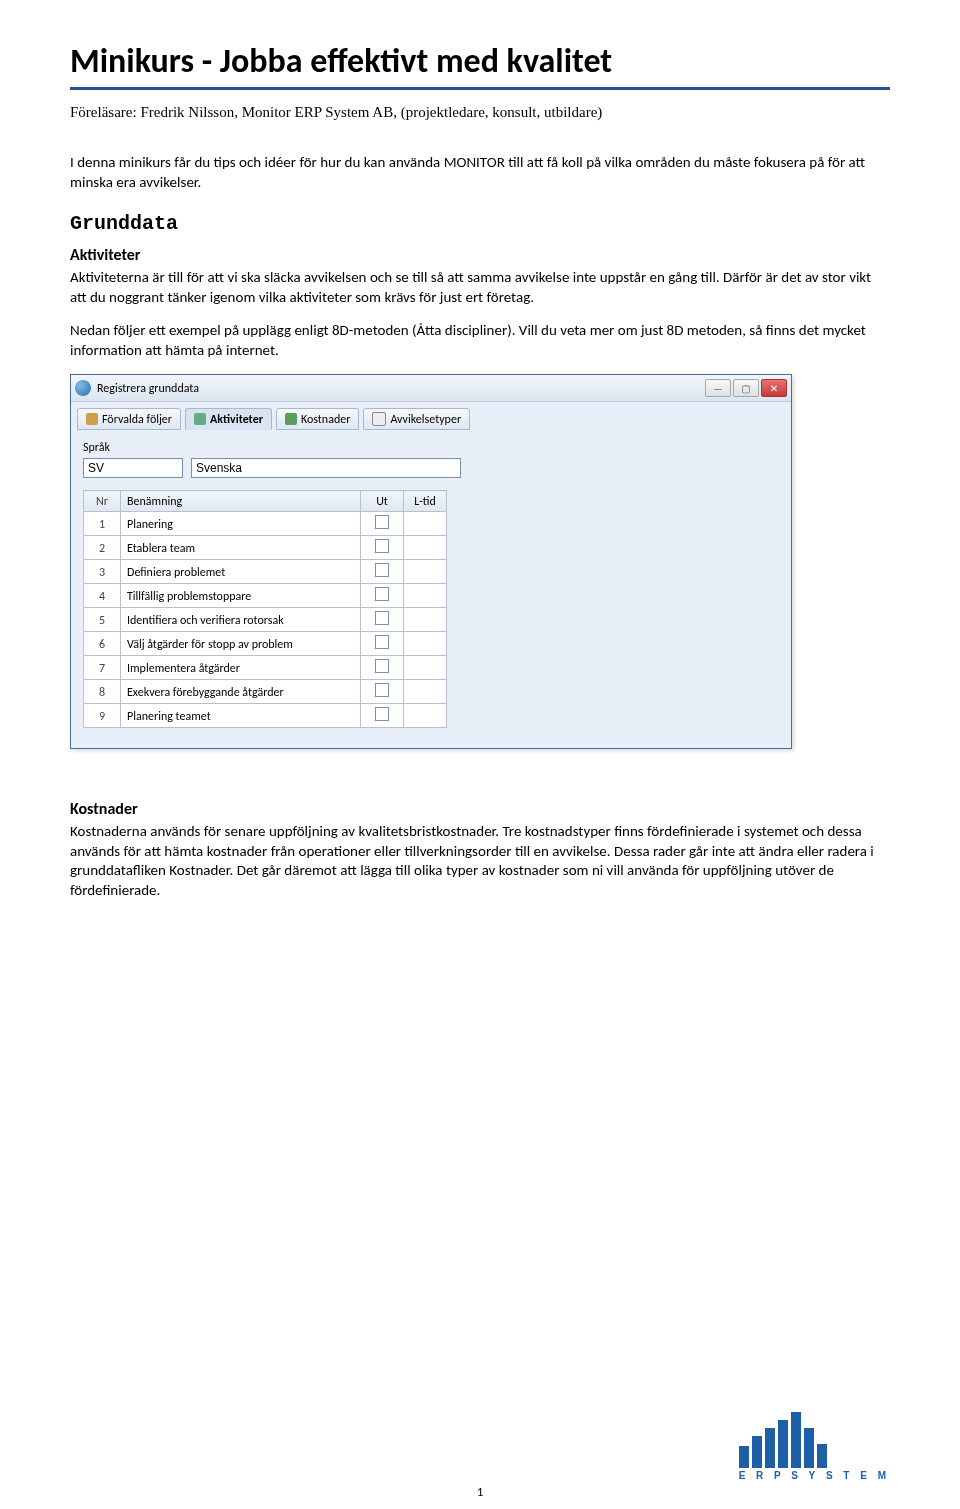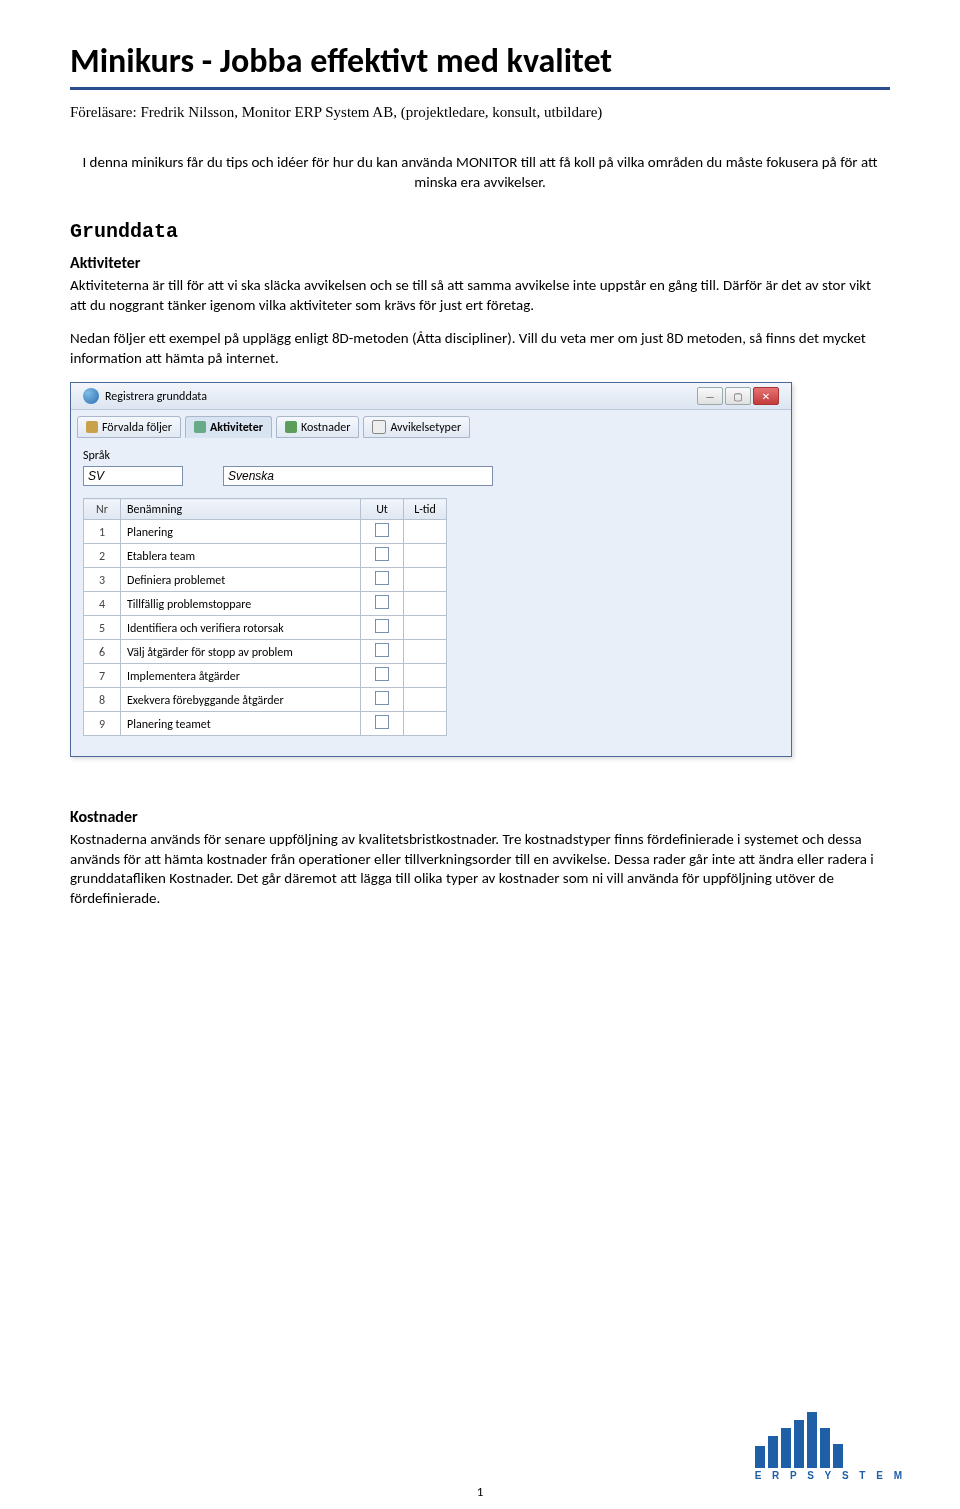--- a/index.html
+++ b/index.html
@@ -33,22 +33,21 @@
     margin-bottom: 14px;
   }
   .lecturer {
     font-size: 15px;
     margin-bottom: 32px;
     font-family: Liberation Serif, serif;
   }
   .intro {
     font-size: 15px;
     line-height: 1.3;
-    margin-bottom: 28px;
-    text-align: center;
+    margin-bottom: 20px;
   }
   h2 {
     font-size: 20px;
     font-weight: bold;
     margin: 14px 0 6px 0;
     font-family: Liberation Mono, monospace;
   }
   h3 {
     font-size: 16px;
     font-weight: bold;
@@ -67,21 +66,21 @@
     width: 720px;
     margin: 10px 0 50px 0;
     box-shadow: 2px 2px 4px rgba(0,0,0,0.15);
   }
   .titlebar {
     display: flex;
     align-items: center;
     height: 26px;
     background: linear-gradient(#f3f6fb, #dbe5f1);
     border-bottom: 1px solid #bcc9dd;
-    padding: 0 12px;
+    padding: 0 4px;
     font-size: 12px;
   }
   .tb-icon {
     width: 16px; height: 16px;
     border-radius: 50%;
     background: radial-gradient(circle at 30% 30%, #7fbce8, #2a6fb0);
     margin-right: 6px;
   }
   .tb-btns { margin-left: auto; display: flex; gap: 2px;}
   .tb-btn {
@@ -116,24 +115,24 @@
   }
   .tab .ticon.gold{background:#c9a14a;}
   .tab .ticon.green{background:#5a9e5a;}
   .tab .ticon.num{background:#eee;border:1px solid #888;}
   .pane {
     padding:10px 12px 20px 12px;
   }
   .lang-label{font-weight:normal;font-size:12px;margin-bottom:4px;}
   .lang-row{display:flex;gap:8px;margin-bottom:12px;}
   .lang-row input{
-    font-size:12px;padding:2px 4px;border:1px solid #7a8fad;background:#fff;font-style:italic;
+    font-size:12px;padding:2px 4px;border:1px solid #7a8fad;background:#fff;
   }
   .lang-row .code{width:90px;}
-  .lang-row .text{width:260px;margin-left:32px;}
+  .lang-row .text{width:260px;}
   table.grid{
     border-collapse:collapse;width:364px;font-size:12px;background:#fff;
   }
   table.grid th, table.grid td{
     border:1px solid #b5c0d0;padding:3px 6px;text-align:left;background:#fff;
   }
   table.grid th{
     background:linear-gradient(#f1f5fa,#dfe7f1);font-weight:normal;
   }
   table.grid .nr{width:24px;text-align:center;color:#444;}
@@ -142,21 +141,21 @@
     width:12px;height:12px;border:1px solid #7a8fad;display:inline-block;background:#fff;
   }
 
   .footer {
     position:absolute;bottom:10px;left:0;right:0;
   }
   .pagenum{
     text-align:center;font-size:13px;
   }
   .logo{
-    position:absolute;right:54px;bottom:18px;text-align:center;
+    position:absolute;right:70px;bottom:18px;text-align:center;
   }
   .logo-bars{display:flex;gap:3px;align-items:flex-end;margin-bottom:2px;}
   .logo-bar{width:10px;background:#1f5fa8;}
   .b1{height:22px;} .b2{height:32px;} .b3{height:40px;} .b4{height:48px;} .b5{height:56px;} .b6{height:40px;} .b7{height:24px;}
   .logo-text{
     font-family: Arial, sans-serif;
     font-size:10px;letter-spacing:4px;color:#1f5fa8;font-weight:bold;
   }
 </style>
 </head>

